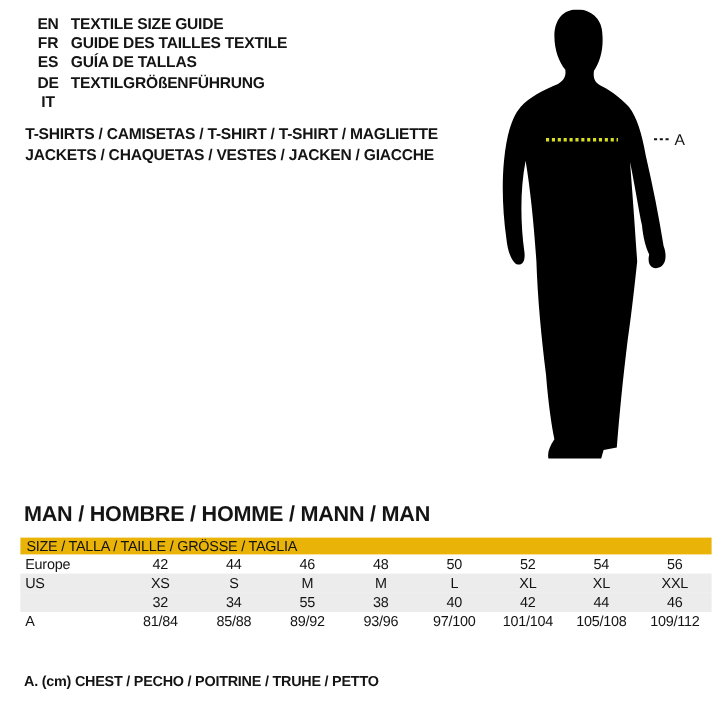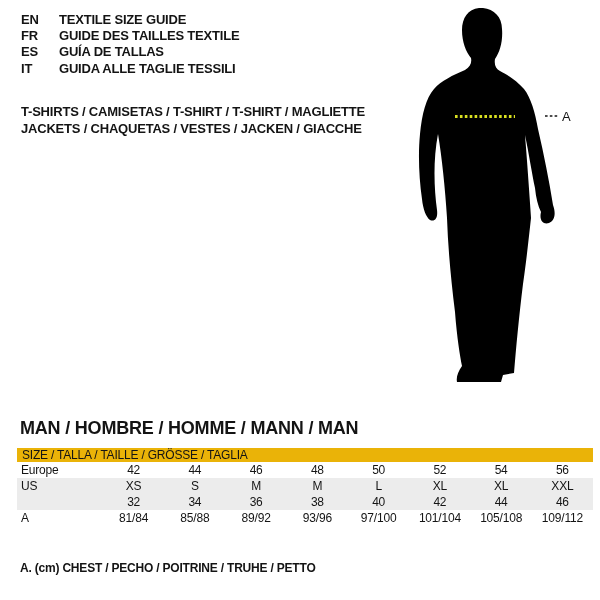--- a/index.html
+++ b/index.html
@@ -4,21 +4,21 @@
 <style>
   html,body{margin:0;padding:0;background:#fff;}
   .stage{
     position:relative;width:600px;height:600px;background:#ffffff;
     font-family:"Liberation Sans",sans-serif;color:#141414;overflow:hidden;
   }
   
   .langs{position:absolute;left:21px;top:11px;}
   .lang-row{display:flex;height:16.4px;align-items:center;
     font-size:13px;font-weight:700;letter-spacing:-0.2px;white-space:nowrap;}
-  .lang-code{width:38px;flex:0 0 38px;}
+  .lang-code{width:38px;flex:0 0 38px;text-align:center;}
   
   .cats{position:absolute;left:21px;top:104px;font-size:13px;font-weight:700;
     line-height:16.5px;letter-spacing:-0.2px;white-space:nowrap;}
   
   .figure{position:absolute;left:415px;top:8px;width:165px;height:385px;}
   
   .man-heading{position:absolute;left:20px;top:418px;font-size:18px;
     font-weight:700;letter-spacing:-0.2px;white-space:nowrap;}
   
   .size-table{position:absolute;left:17px;top:448px;width:576px;font-size:12px;
@@ -45,22 +45,25 @@
     </div>
     <div class="lang-row">
       <span class="lang-code">FR</span>
       <span>GUIDE DES TAILLES TEXTILE</span>
     </div>
     <div class="lang-row">
       <span class="lang-code">ES</span>
       <span>GUÍA DE TALLAS</span>
     </div>
     <div class="lang-row">
+      <span class="lang-code">DE</span>
+      <span>TEXTILGRÖßENFÜHRUNG</span>
+    </div>
+    <div class="lang-row">
       <span class="lang-code">IT</span>
-      <span>GUIDA ALLE TAGLIE TESSILI</span>
     </div>
   </div>
 
   <div class="cats">
     <div>T-SHIRTS / CAMISETAS / T-SHIRT / T-SHIRT / MAGLIETTE</div>
     <div>JACKETS / CHAQUETAS / VESTES / JACKEN / GIACCHE</div>
   </div>
 
   <svg class="figure" viewBox="0 0 165 385" width="165" height="385" xmlns="http://www.w3.org/2000/svg">
     <path fill="#000000" d="
@@ -123,21 +126,21 @@
       <span class="tcell">L</span>
       <span class="tcell">XL</span>
       <span class="tcell">XL</span>
       <span class="tcell">XXL</span>
     </div>
 
     <div class="trow shaded">
       <span class="tlabel"></span>
       <span class="tcell">32</span>
       <span class="tcell">34</span>
-      <span class="tcell">36</span>
+      <span class="tcell">55</span>
       <span class="tcell">38</span>
       <span class="tcell">40</span>
       <span class="tcell">42</span>
       <span class="tcell">44</span>
       <span class="tcell">46</span>
     </div>
 
     <div class="trow">
       <span class="tlabel">A</span>
       <span class="tcell">81/84</span>

